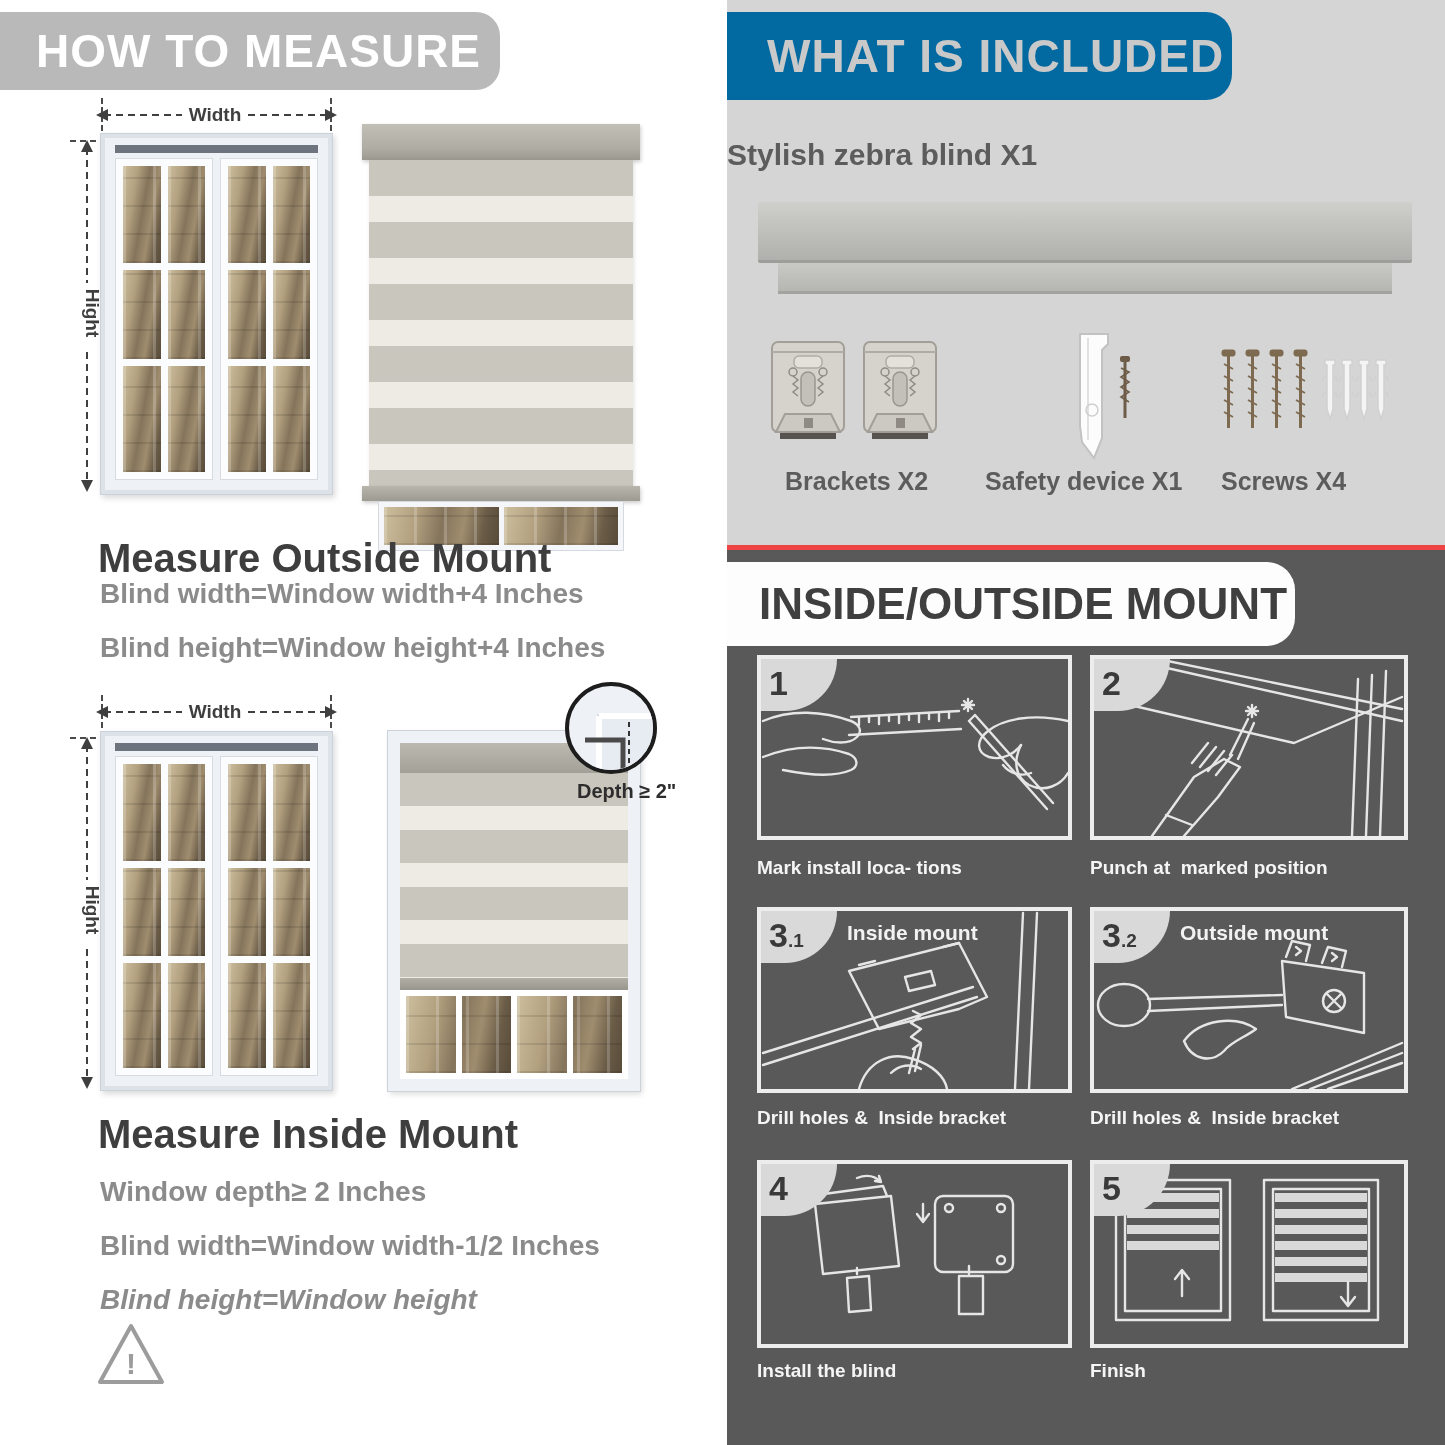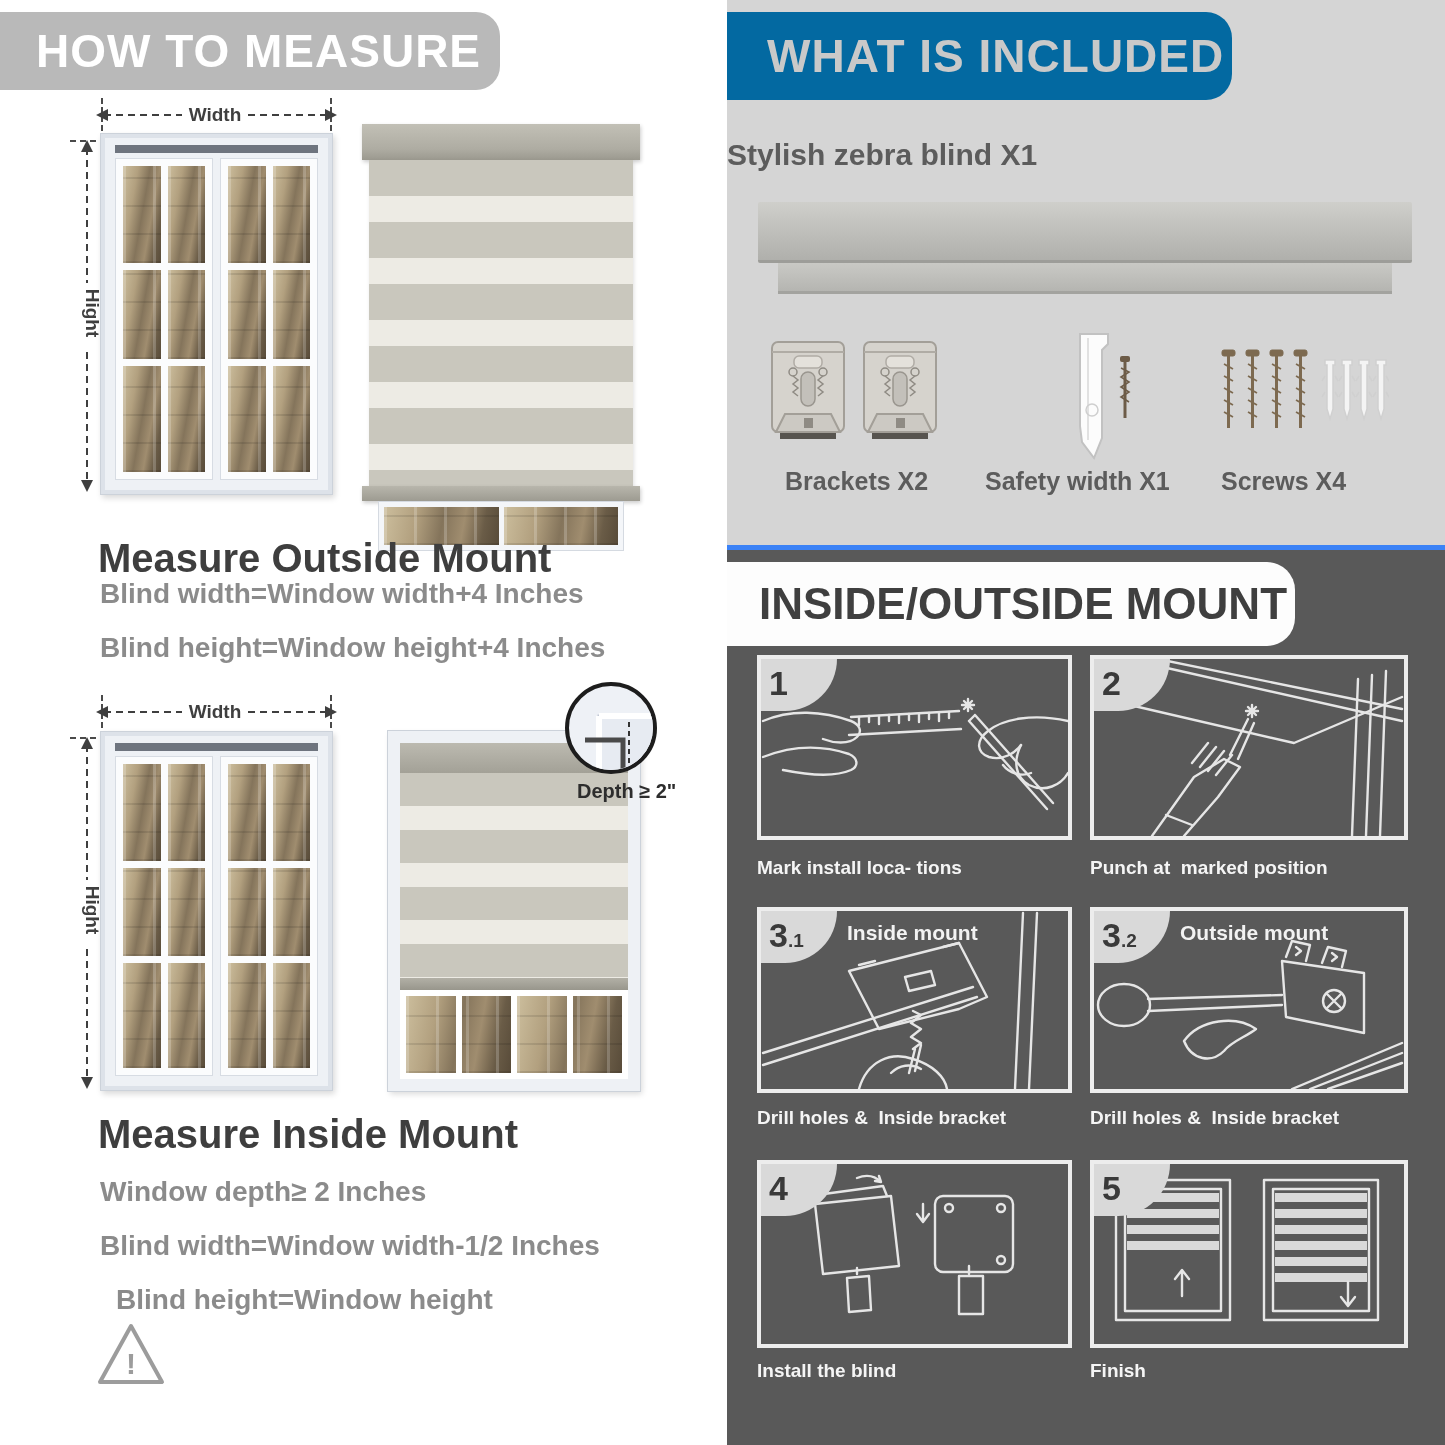--- a/index.html
+++ b/index.html
@@ -56,21 +56,21 @@
   
   .right-top{left:727px;top:0;width:718px;height:545px;background:#d5d5d5;}
   .wii-box{left:0;top:12px;width:505px;height:88px;background:#0369a1;border-radius:0 26px 26px 0;
            display:flex;align-items:center;padding-left:40px;box-sizing:border-box;}
   .wii-box span{color:#c9c9c9;font-size:46px;font-weight:bold;letter-spacing:1px;}
   .product-label{top:138px;width:100%;text-align:left;color:#5c5c5c;font-size:30px;font-weight:bold;}
   .rail-main{height:58px;background:linear-gradient(180deg,#cfcfcb 0%,#c2c2be 40%,#b0b0ac 100%);border-bottom:3px solid #9d9d99;border-radius:2px;}
   .rail-lip{margin:0 20px;height:28px;background:linear-gradient(180deg,#c9c9c5,#b5b5b1);border-bottom:3px solid #a3a39f;}
   .part-label{color:#5c5c5c;font-size:25px;font-weight:bold;}
 
-  .right-bottom{left:727px;top:545px;width:718px;height:900px;background:#595959;border-top:5px solid #3b82f6;box-sizing:border-box;}
+  .right-bottom{left:727px;top:545px;width:718px;height:900px;background:#595959;border-top:5px solid #ef4444;box-sizing:border-box;}
   .iom-box{left:0;top:12px;width:568px;height:84px;background:#fdfdfd;border-radius:0 28px 28px 0;
            display:flex;align-items:center;padding-left:32px;box-sizing:border-box;}
   .iom-box span{color:#3f3f3f;font-size:44px;font-weight:bold;}
 
   .panel{position:absolute;border:4px solid #ededed;box-sizing:border-box;}
   .badge{position:absolute;left:0;top:0;min-width:54px;height:48px;background:#d9d9d9;border-radius:0 0 60px 0;
          display:flex;align-items:center;justify-content:flex-start;padding:0 14px 4px 8px;color:#3a3a3a;font-weight:bold;font-size:34px;}
   .badge-sub{font-size:19px;margin-top:12px;}
   .panel-title{position:absolute;left:86px;top:10px;color:#f2f2f2;font-weight:bold;font-size:21px;white-space:pre-wrap;}
   .step-caption{position:absolute;color:#f5f5f5;font-weight:bold;font-size:19px;white-space:pre-wrap;}
@@ -207,21 +207,21 @@
       <path d="M30,30 L100,30 M30,30 L30,100" stroke="#ffffff" stroke-width="6" fill="none"></path>
       <path d="M16,54 L54,54 L54,96" stroke="#4a4a4a" stroke-width="5" fill="none"></path>
       <path d="M60,36 L60,88" stroke="#333333" stroke-width="2" stroke-dasharray="5 4" fill="none"></path>
     </svg>
   </div>
   <div class="abs depth-label" style="left:577px;top:780px;">Depth ≥ 2"</div>
 
   <div class="abs heading" style="left:98px;top:1112px;">Measure Inside Mount</div>
   <div class="abs formula" style="left:100px;top:1176px;">Window depth≥ 2 Inches</div>
   <div class="abs formula" style="left:100px;top:1230px;">Blind width=Window width-1/2 Inches</div>
-  <div class="abs formula" style="left:116px;top:1284px;">Blind height=Window height</div>
+  <div class="abs formula" style="left:100px;top:1284px;font-style:italic;">Blind height=Window height</div>
 
   <div class="abs" style="left:94px;top:1320px;width:74px;height:70px;">
     <svg width="74" height="70" viewBox="0 0 74 70">
       <path d="M37,6 L68,62 L6,62 Z" fill="none" stroke="#9c9c9c" stroke-width="4" stroke-linejoin="round"></path>
       <text x="37" y="54" text-anchor="middle" font-size="30" font-weight="bold" fill="#9c9c9c">!</text>
     </svg>
   </div>
 
   <div class="abs right-top">
     <div class="abs wii-box">
@@ -309,21 +309,21 @@
             <path d="M2,16 l-3,5 M12,16 l3,5 M2,32 l-3,5 M12,32 l3,5" fill="none"></path>
           </g>
         <g transform="translate(155,18)">
             <path d="M2,0 h10 v5 h-2 v44 l-3,10 l-3,-10 v-44 h-2 Z"></path>
             <path d="M2,16 l-3,5 M12,16 l3,5 M2,32 l-3,5 M12,32 l3,5" fill="none"></path>
           </g>
       </g>
     </svg>
 
     <div class="abs part-label" style="left:58px;top:467px;">Brackets X2</div>
-    <div class="abs part-label" style="left:258px;top:467px;">Safety width X1</div>
+    <div class="abs part-label" style="left:258px;top:467px;">Safety device X1</div>
     <div class="abs part-label" style="left:494px;top:467px;">Screws X4</div>
   </div>
 
   <div class="abs right-bottom">
     <div class="abs iom-box">
       <span>INSIDE/OUTSIDE MOUNT</span>
     </div>
 
     <div class="panel" style="left:30px;top:105px;width:315px;height:185px;">
       <svg class="art" viewBox="0 0 307 177">

